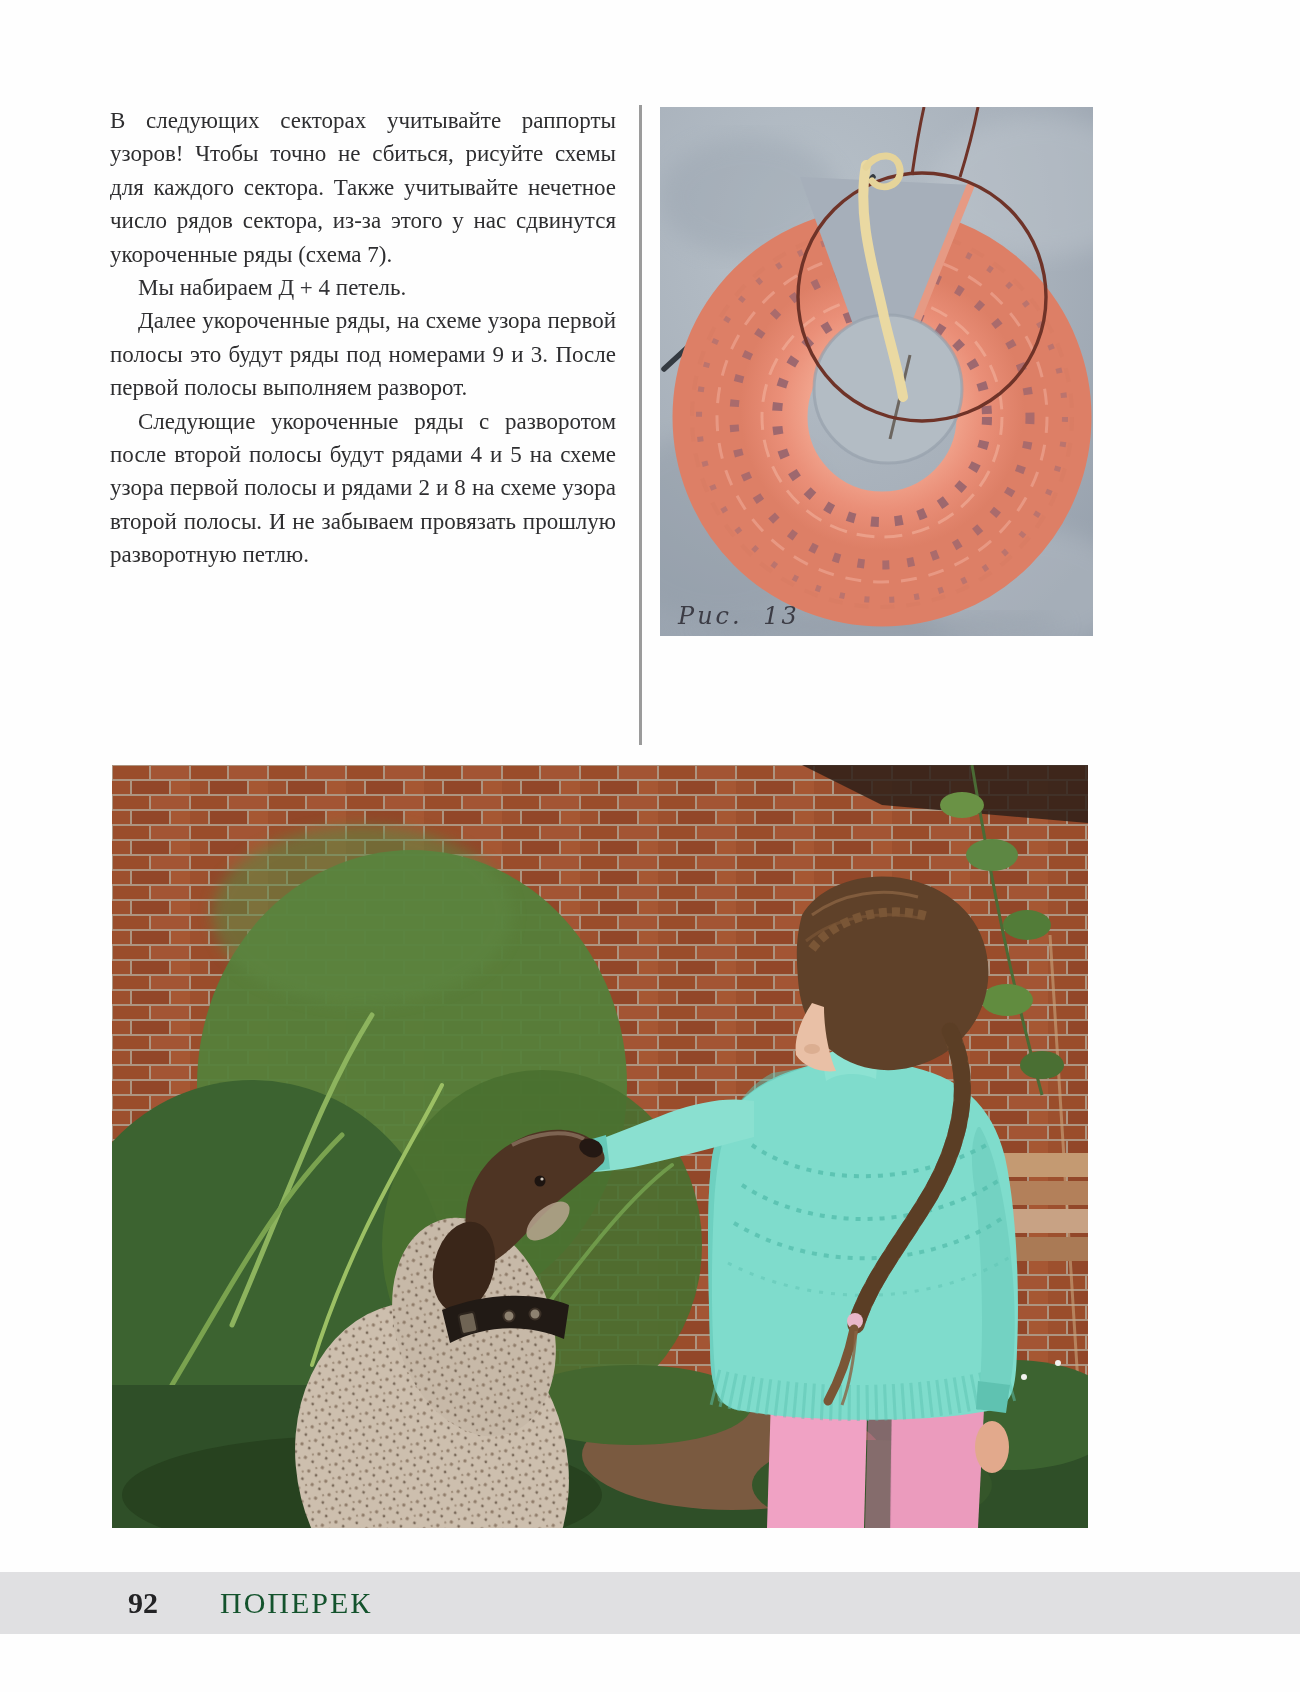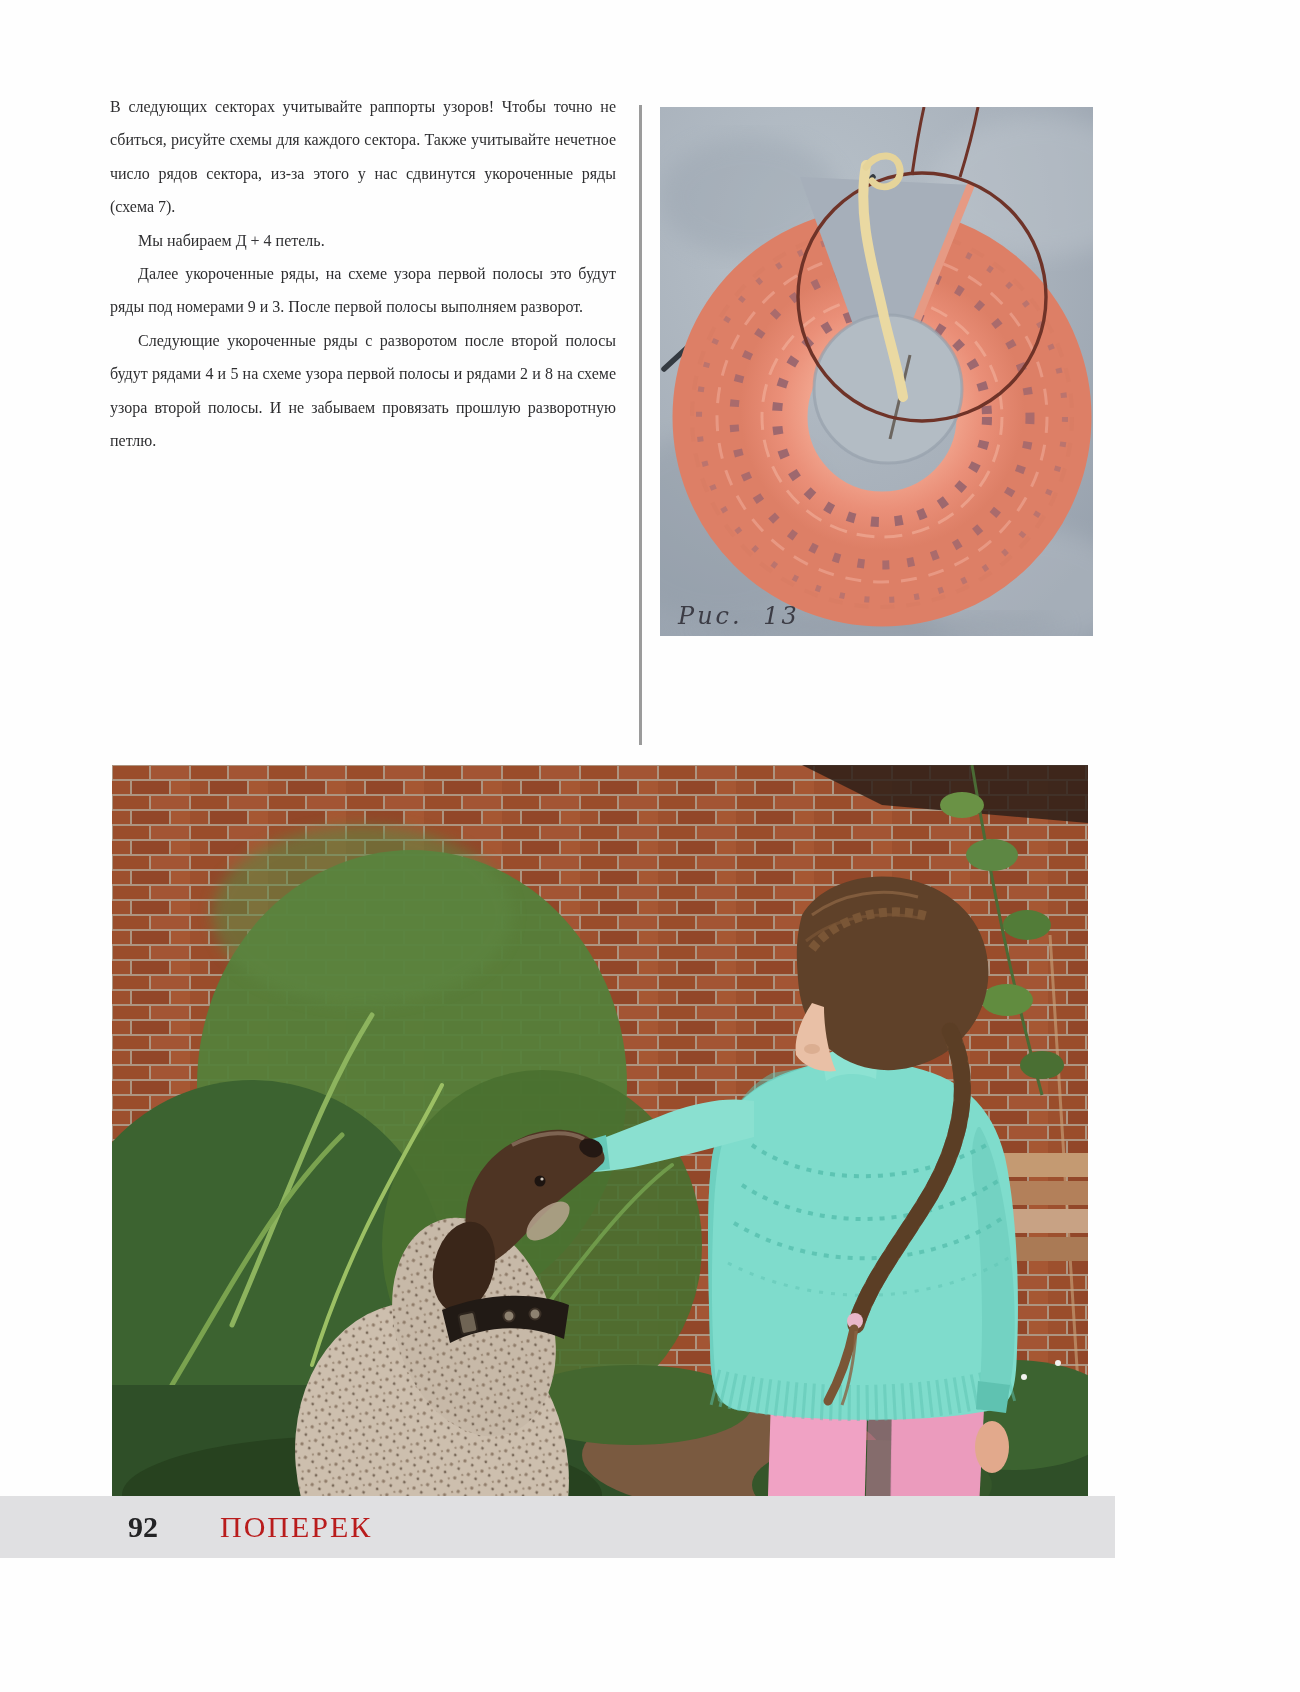--- a/index.html
+++ b/index.html
@@ -2,22 +2,22 @@
 <html lang="ru"><head>
 <meta charset="utf-8">
 <style>
   html,body{margin:0;padding:0;background:#ffffff;}
   .page{
     position:relative;width:1300px;height:1692px;background:#fefefe;
     font-family:"Liberation Serif", serif;overflow:hidden;
   }
   
   .text-col{
-    position:absolute;left:110px;top:90px;width:506px;
-    font-size:16px;line-height:33.4px;color:#2e2e30;text-align:justify;
+    position:absolute;left:110px;top:104px;width:506px;
+    font-size:23px;line-height:33.4px;color:#2e2e30;text-align:justify;
   }
   .text-col p{margin:0;}
   .text-col p.indent{text-indent:28px;}
   .text-col b{font-weight:normal;color:#333336;}
   
   .divider{
     position:absolute;left:639px;top:105px;width:3px;height:640px;
     background:#9b9b9b;
   }
   
@@ -30,28 +30,28 @@
     font-family:"DejaVu Serif", serif;font-style:italic;
     font-size:24px;color:#3c3c45;letter-spacing:3px;word-spacing:10px;
   }
   
   .main-photo{
     position:absolute;left:112px;top:765px;width:976px;height:763px;margin:0;
   }
   .main-photo svg{display:block;width:976px;height:763px;}
   
   .page-footer{
-    position:absolute;left:0;top:1496px;width:1115px;height:62px;
+    position:absolute;left:0;top:1572px;width:1300px;height:62px;
     background:#e0e0e2;display:flex;align-items:center;text-align:center;
   }
   .page-footer .pagenum{
     margin-left:128px;font-size:30px;font-weight:bold;color:#232325;
   }
   .page-footer .section{
-    margin-left:62px;font-size:30px;color:#b91c1c;letter-spacing:2px;
+    margin-left:62px;font-size:30px;color:#14532d;letter-spacing:2px;
   }
 </style>
 </head>
 <body>
 
 <div class="page">
 
   <article class="text-col">
     <p class="first">В следующих секторах учитывайте раппорты узоров! Чтобы точно не сбиться, рисуйте схемы для каждого сектора. Также учитывайте нечетное число рядов сектора, из-за этого у нас сдвинутся укороченные ряды (схема 7).</p>
     <p class="indent"><span>Мы набираем </span><b>Д + 4</b><span> петель.</span></p>

